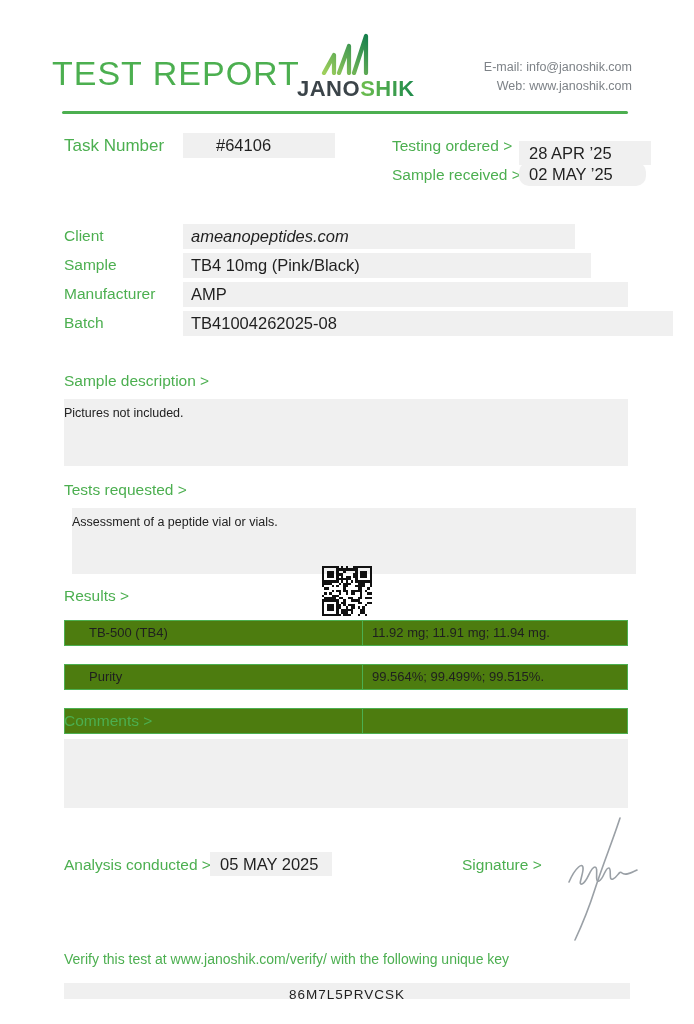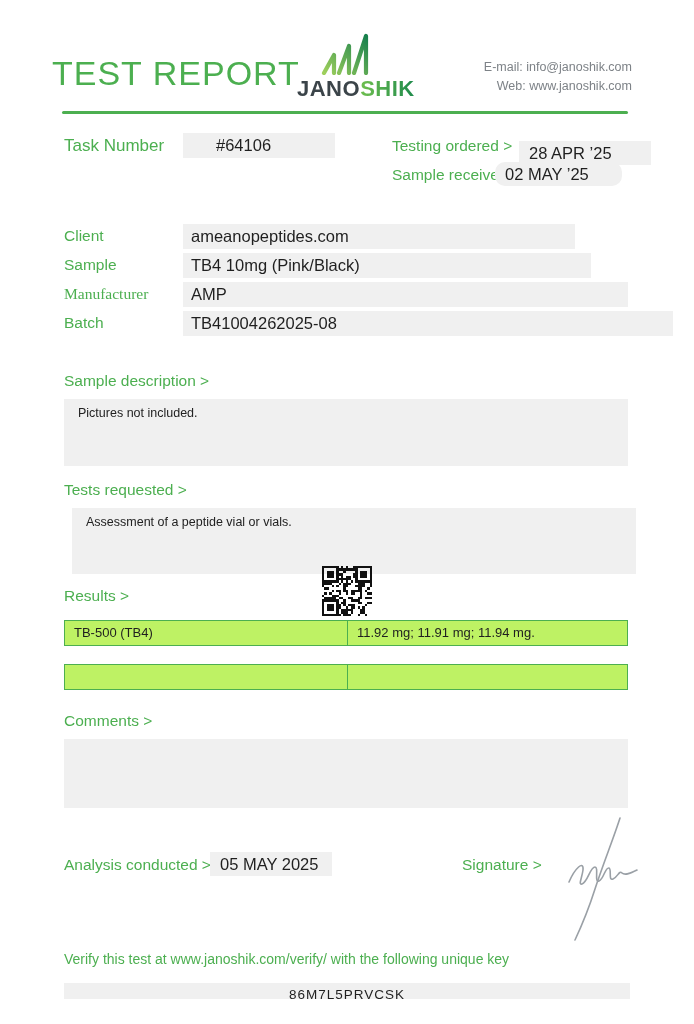--- a/index.html
+++ b/index.html
@@ -26,24 +26,24 @@
     -webkit-background-clip:text;background-clip:text;-webkit-text-fill-color:transparent;}
   .contact{right:62px;top:58px;text-align:right;font-size:12.5px;line-height:19px;color:var(--muted,#7d8287);}
   .divider{left:62px;top:111px;width:566px;height:3px;background:var(--accent,#4caf50);border-radius:2px;}
   
   .field-label{font-size:15.5px;white-space:nowrap;}
   .field-label.lg{font-size:17px;}
   .valbox{height:25px;line-height:25px;font-size:16.5px;padding-left:8px;box-sizing:border-box;white-space:nowrap;overflow:hidden;}
   .datebox{height:24px;line-height:24px;font-size:16.5px;text-align:left;padding-left:10px;box-sizing:border-box;white-space:nowrap;}
   
   .section-head{font-size:15.5px;white-space:nowrap;}
-  .bigbox{width:564px;box-sizing:border-box;padding:7px 14px;font-size:12.5px;color:#222;}
+  .bigbox{width:564px;box-sizing:border-box;padding:7px 0;font-size:12.5px;color:#222;}
   
   .rtable{left:64px;top:620px;width:564px;}
-  .rrow{display:flex;border:1.6px solid var(--accent,#4caf50);margin-bottom:18px;background:#bef264;}
+  .rrow{display:flex;border:1.6px solid var(--accent,#4caf50);margin-bottom:18px;background:#4d7c0f;padding-left:15px;}
   .rcell{height:24px;line-height:24px;font-size:13px;padding-left:9px;box-sizing:border-box;white-space:nowrap;overflow:hidden;}
   .rcell.name{width:283px;border-right:1.6px solid var(--accent,#4caf50);}
   .rcell.value{flex:1;}
   
   .verify{left:64px;top:951px;font-size:14px;white-space:nowrap;}
   .keybox{left:64px;top:983px;width:566px;height:16px;line-height:24px;text-align:center;font-size:13.5px;letter-spacing:1px;}
   .qr{left:322px;top:566px;width:50px;height:50px;}
 </style>
 </head>
 <body>
@@ -74,29 +74,29 @@
 
   <div class="abs divider"></div>
 
   <div class="abs field-label lg green" style="left:64px;top:136px;">Task Number</div>
   <div class="abs valbox graybox" style="left:183px;top:133px;width:152px;padding-left:33px;">#64106</div>
 
   <div class="abs field-label green" style="left:392px;top:137px;">Testing ordered &gt;</div>
   <div class="abs datebox graybox" style="left:519px;top:141px;width:132px;">28 APR ’25</div>
 
   <div class="abs field-label green" style="left:392px;top:166px;">Sample received &gt;</div>
-  <div class="abs datebox graybox" style="left:495px;top:162px;width:127px;border-radius:10px;">02 MAY ’25</div>
+  <div class="abs datebox graybox" style="left:519px;top:162px;width:127px;border-radius:10px;">02 MAY ’25</div>
 
   <div class="abs field-label green" style="left:64px;top:227px;">Client</div>
-  <div class="abs valbox graybox" style="left:183px;top:224px;width:392px;">ameanopeptides.com</div>
+  <div class="abs valbox graybox" style="left:183px;top:224px;width:392px;font-style:italic;">ameanopeptides.com</div>
 
   <div class="abs field-label green" style="left:64px;top:256px;">Sample</div>
   <div class="abs valbox graybox" style="left:183px;top:253px;width:408px;">TB4 10mg (Pink/Black)</div>
 
-  <div class="abs field-label green" style="left:64px;top:285px;font-family:Liberation Serif, serif;">Manufacturer</div>
+  <div class="abs field-label green" style="left:64px;top:285px;">Manufacturer</div>
   <div class="abs valbox graybox" style="left:183px;top:282px;width:445px;">AMP</div>
 
   <div class="abs field-label green" style="left:64px;top:314px;">Batch</div>
   <div class="abs valbox graybox" style="left:183px;top:311px;width:490px;">TB41004262025-08</div>
 
   <div class="abs section-head green" style="left:64px;top:372px;">Sample description &gt;</div>
   <div class="abs bigbox graybox" style="left:64px;top:399px;height:67px;">
     <span>Pictures not included.</span>
   </div>
 
@@ -344,20 +344,24 @@
         <rect x="18" y="20" width="1" height="1" fill="#111"></rect>
       </svg>
   </div>
 
   <div class="abs rtable">
     <div class="rrow">
       <div class="rcell name">TB-500 (TB4)</div>
       <div class="rcell value">11.92 mg; 11.91 mg; 11.94 mg.</div>
     </div>
     <div class="rrow">
+      <div class="rcell name">Purity</div>
+      <div class="rcell value">99.564%; 99.499%; 99.515%.</div>
+    </div>
+    <div class="rrow">
       <div class="rcell name"></div>
       <div class="rcell value"></div>
     </div>
   </div>
 
   <div class="abs section-head green" style="left:64px;top:712px;">Comments &gt;</div>
   <div class="abs bigbox graybox" style="left:64px;top:739px;height:69px;">
     <span></span>
   </div>
 

